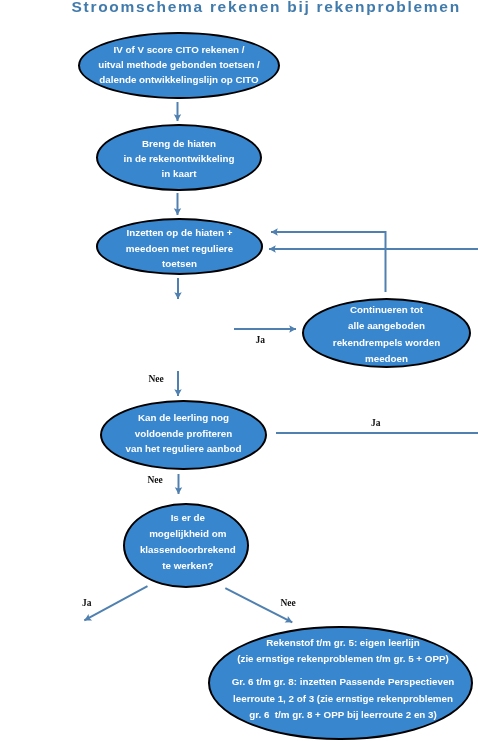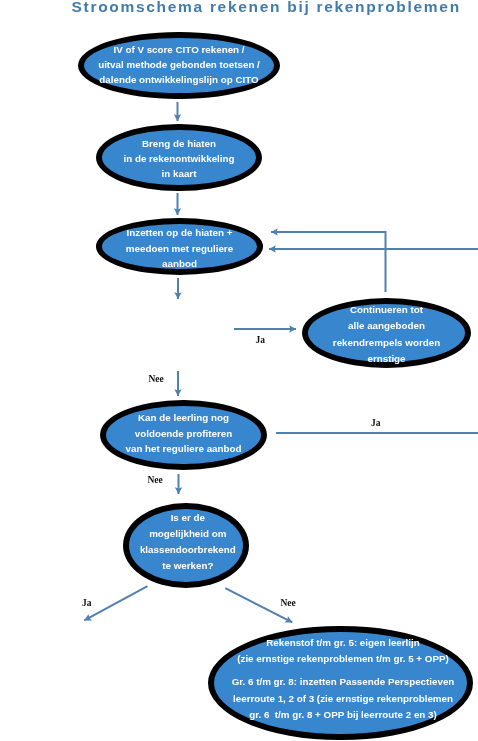--- a/index.html
+++ b/index.html
@@ -2,21 +2,21 @@
 <html><head>
 <meta charset="utf-8">
 <style>
   html,body{margin:0;padding:0;background:#ffffff;}
   #page{position:relative;width:478px;height:741px;background:#ffffff;overflow:hidden;
         font-family:"Liberation Sans",sans-serif;margin-left:8px;}
   #title{position:absolute;left:63.5px;top:-1.2px;
          font-size:15.5px;font-weight:bold;letter-spacing:1.7px;color:#417BAC;
          white-space:nowrap;line-height:16px;}
   svg#wires{position:absolute;left:0;top:0;width:478px;height:741px;}
-  .node{position:absolute;border-radius:50%;background:#3886CE;border:6px solid #000000;
+  .node{position:absolute;border-radius:50%;background:#3886CE;border:2px solid #000000;
         box-sizing:border-box;display:flex;align-items:center;justify-content:center;
         color:#ffffff;font-weight:bold;font-size:9.8px;text-align:center;}
   .node .txt{width:100%;}
   .lbl{position:absolute;font-size:9.5px;font-weight:bold;color:#111111;white-space:nowrap;font-family:Liberation Serif, serif;}
 </style>
 </head>
 <body>
 
 <div id="page">
   <div id="title">Stroomschema&nbsp;rekenen&nbsp;bij&nbsp;rekenproblemen</div>
@@ -52,29 +52,29 @@
       <div class="txt" style="position:relative;left:0px;top:1.8px">
         <div>Breng&nbsp;de&nbsp;hiaten</div>
         <div>in&nbsp;de&nbsp;rekenontwikkeling</div>
         <div>in&nbsp;kaart</div>
       </div>
     </div>
   <div class="node" id="n3" style="left:88px;top:218.4px;width:167px;height:56.6px;line-height:15.4px">
       <div class="txt" style="position:relative;left:0px;top:1.8px">
         <div>Inzetten&nbsp;op&nbsp;de&nbsp;hiaten&nbsp;+</div>
         <div>meedoen&nbsp;met&nbsp;reguliere</div>
-        <div>aanbod</div>
+        <div>toetsen</div>
       </div>
     </div>
   <div class="node" id="n5" style="left:294px;top:298px;width:169px;height:69.8px;line-height:16.2px">
       <div class="txt" style="position:relative;left:0px;top:1.7px">
         <div>Continueren&nbsp;tot</div>
         <div>alle&nbsp;aangeboden</div>
         <div>rekendrempels&nbsp;worden</div>
-        <div>ernstige</div>
+        <div>meedoen</div>
       </div>
     </div>
   <div class="node" id="n6" style="left:92px;top:400.3px;width:167px;height:70.2px;line-height:15.4px">
       <div class="txt" style="position:relative;left:0px;top:-2.1px">
         <div>Kan&nbsp;de&nbsp;leerling&nbsp;nog</div>
         <div>voldoende&nbsp;profiteren</div>
         <div>van&nbsp;het&nbsp;reguliere&nbsp;aanbod</div>
       </div>
     </div>
   <div class="node" id="n7" style="left:114.5px;top:502.9px;width:126.6px;height:85.5px;line-height:15.9px">

